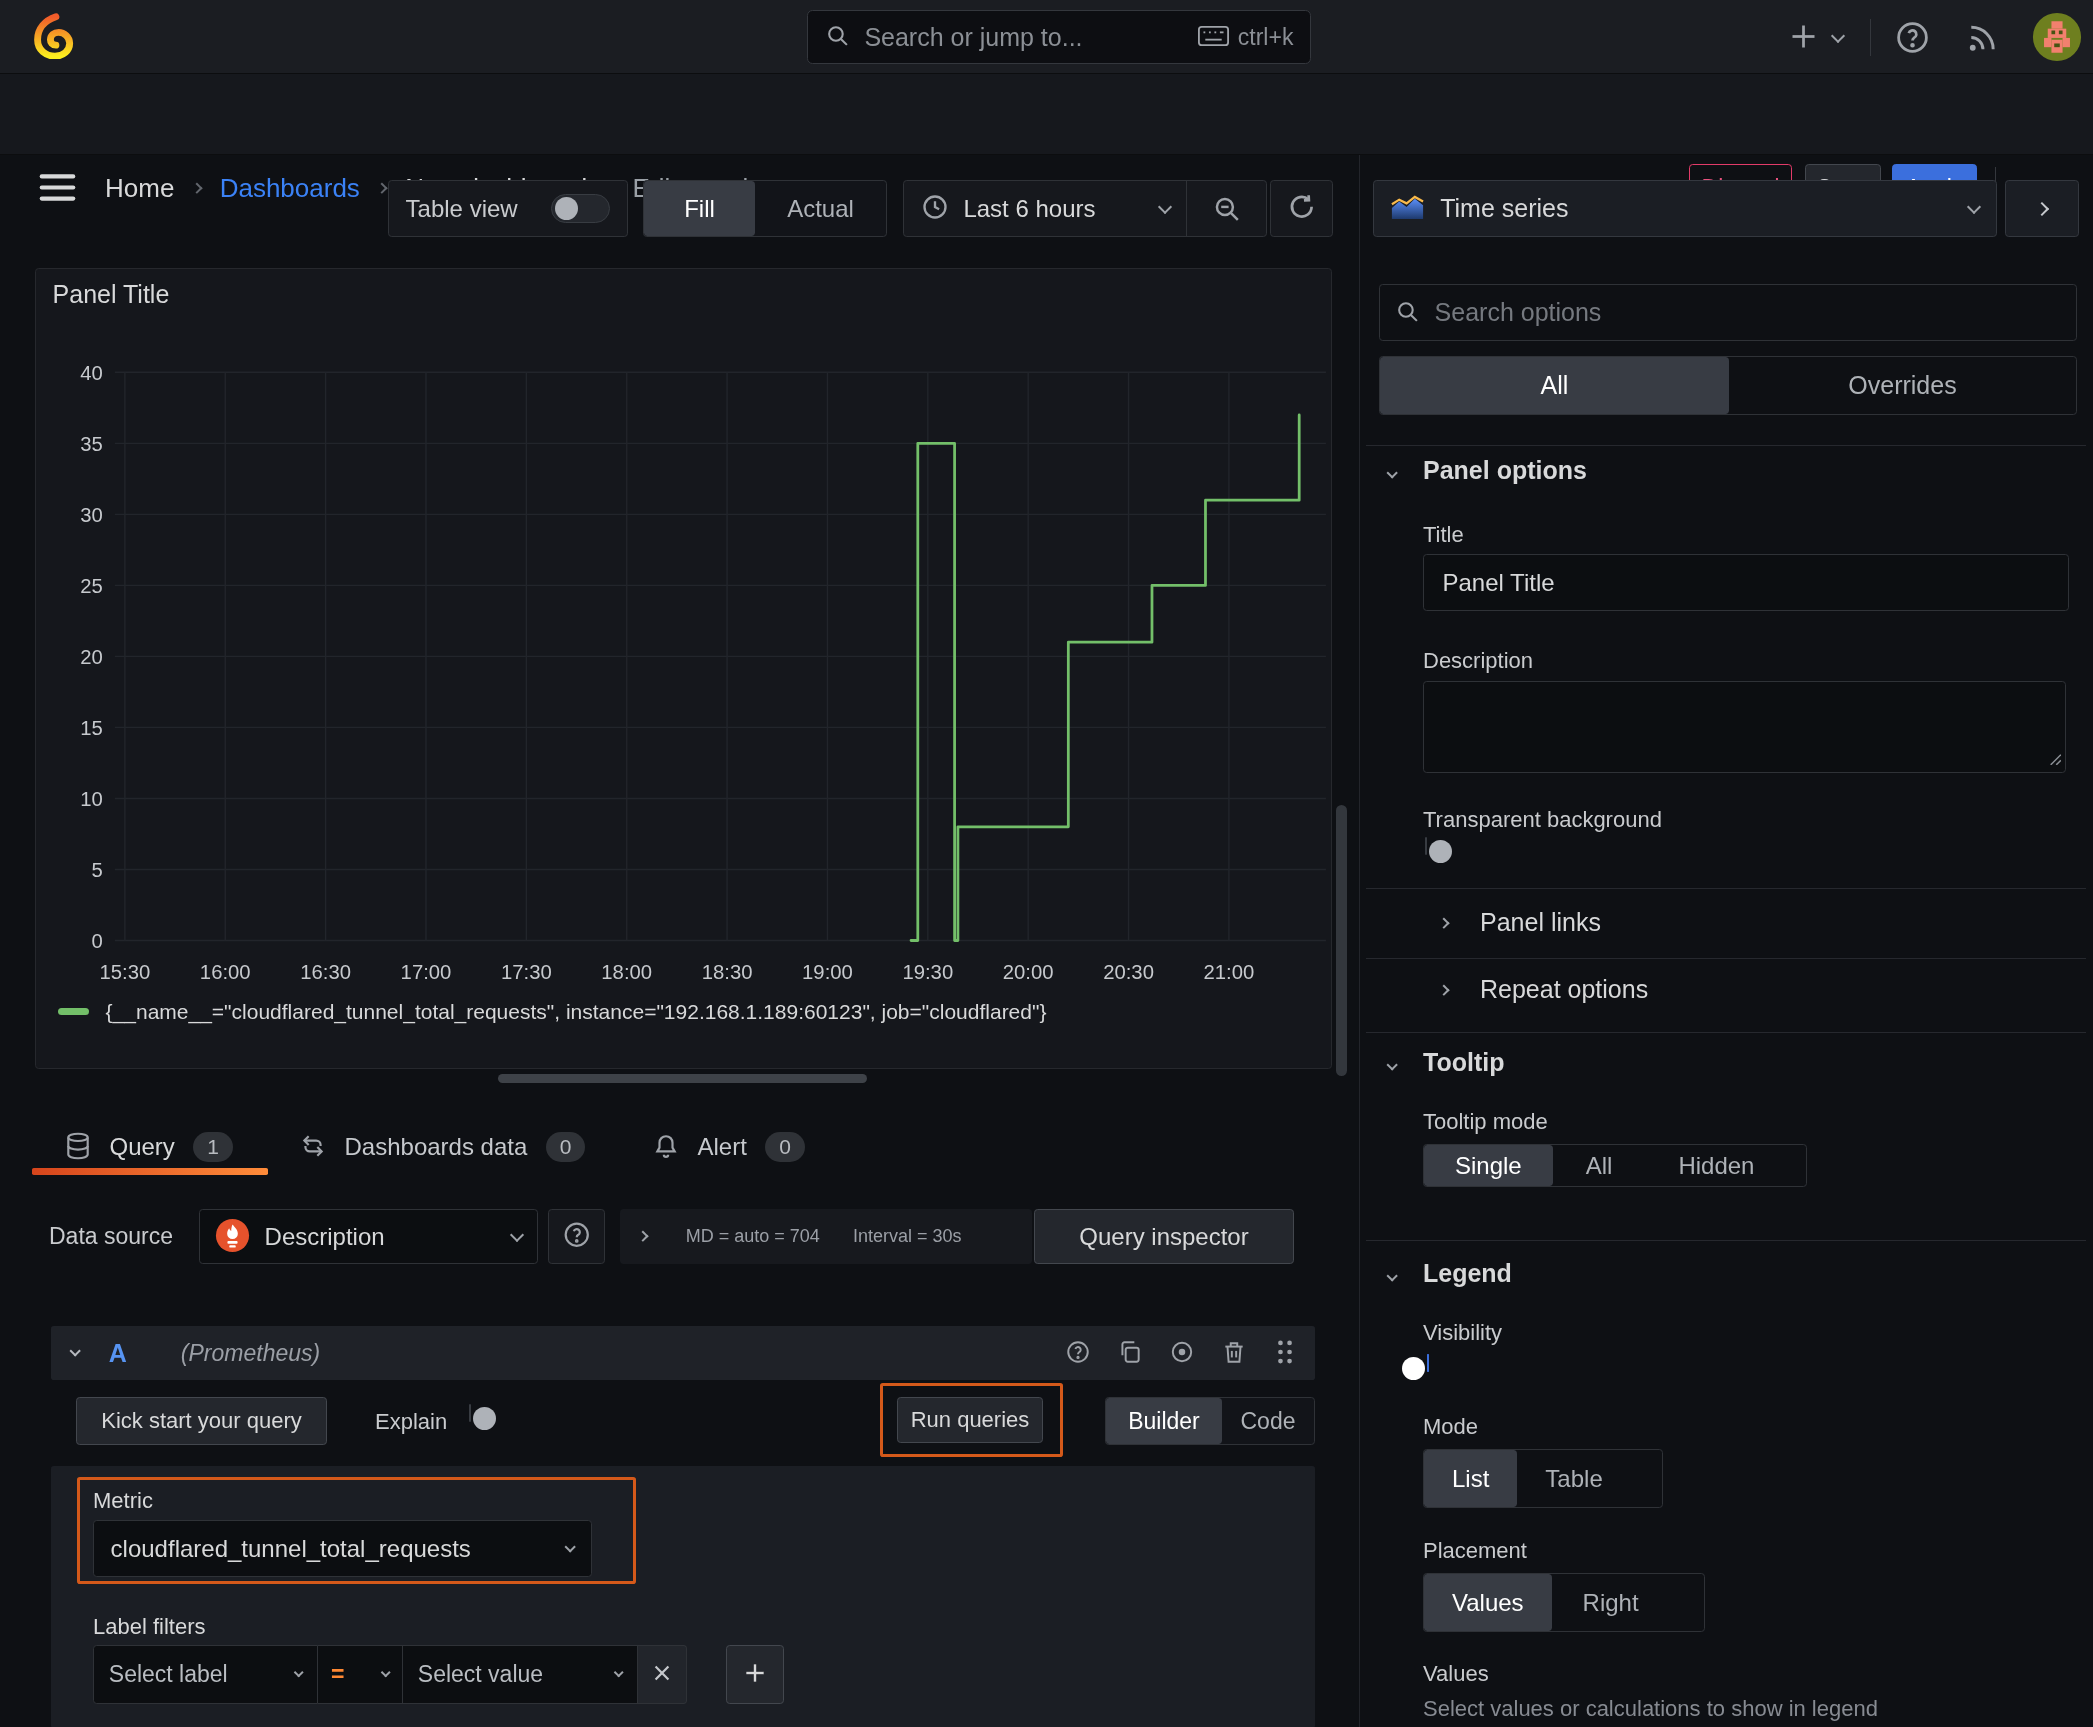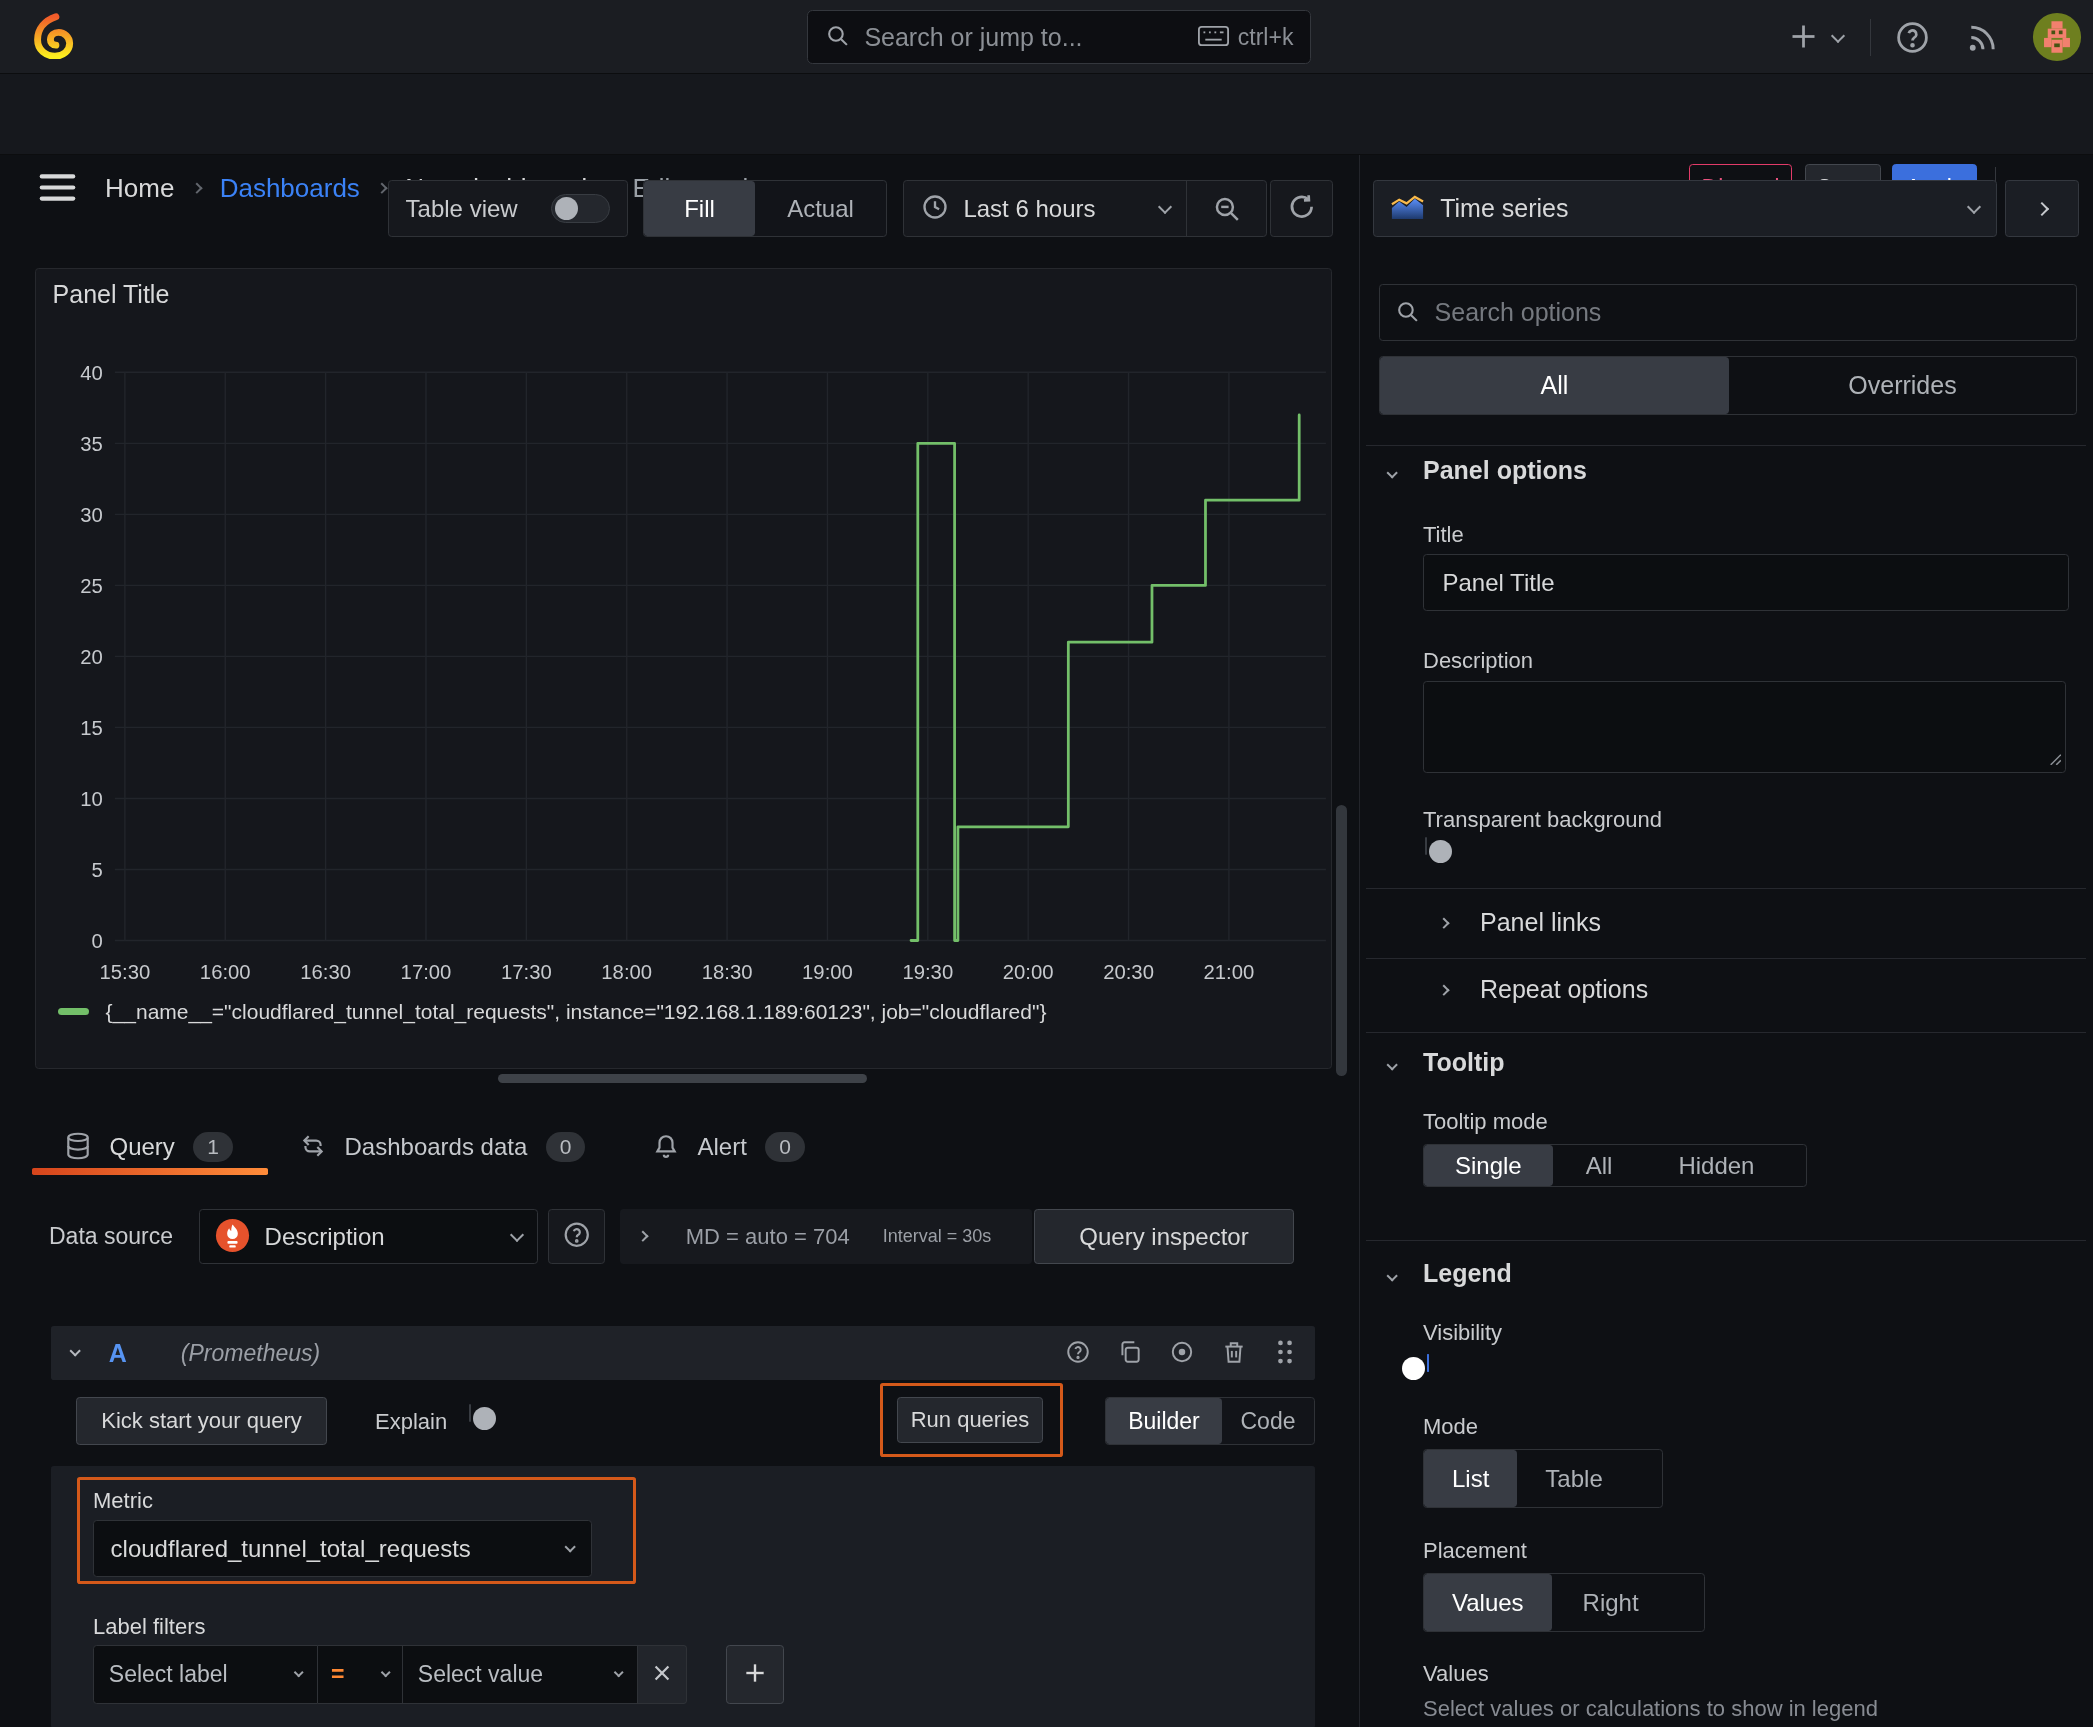--- a/index.html
+++ b/index.html
@@ -295,21 +295,21 @@
     <span class="icon">
       <svg width="29.5" height="29.5" viewBox="0 0 24 24" fill="none" stroke="currentColor" stroke-width="1.8">
           <circle cx="12" cy="12" r="9"></circle>
           <path d="M9.6 9.2a2.5 2.5 0 1 1 3.4 3c-.8.5-1 1-1 1.8"></path>
           <circle cx="12" cy="17" r="0.6" fill="currentColor"></circle>
         </svg>
     </span>
   </div>
   <div class="abs row" style="left:620px;top:1209px;width:412px;height:55px;background:#17191e;border-radius:3.7px;padding:0 18.5px;">
     <span class="chev right" style="width:8.3px;height:8.3px;border-width:2.3px;"></span>
-    <span style="margin-left:39px;font-size:22px;color:#9b9fa6;">MD = auto = 704</span>
+    <span style="margin-left:39px;font-size:18px;color:#9b9fa6;">MD = auto = 704</span>
     <span style="margin-left:33px;font-size:18px;color:#9b9fa6;">Interval = 30s</span>
   </div>
   <button class="abs btn" style="left:1034px;top:1209px;width:260px;height:55px;font-size:24px;">Query inspector</button>
 
   
   <div class="abs row" style="left:51px;top:1326px;width:1264px;height:54px;background:#1f2228;border-radius:2.8px;padding:0 20px;">
     <span class="chev down" style="width:8.3px;height:8.3px;border-width:2.3px;border-color:#b7bac0;margin-top:-3.7px;"></span>
     <span style="margin-left:29.5px;font-size:25px;font-weight:600;color:#5794f2;">A</span>
     <span style="margin-left:54px;font-size:23px;font-style:italic;color:#9b9fa6;">(Prometheus)</span>
     <span style="flex:1"></span>

